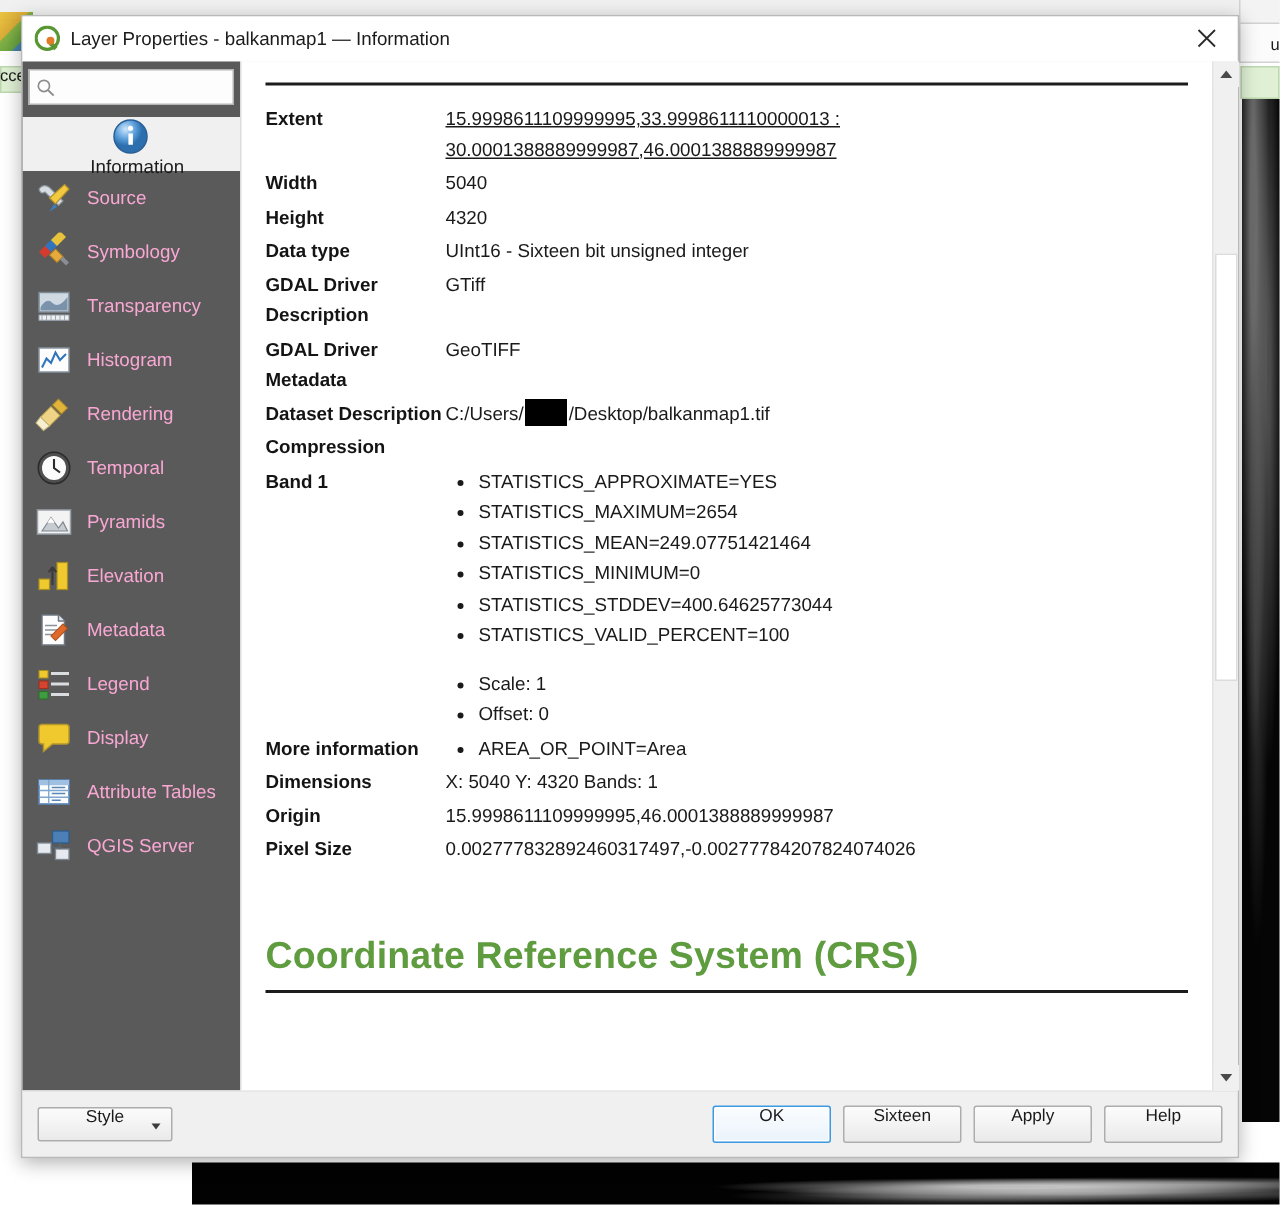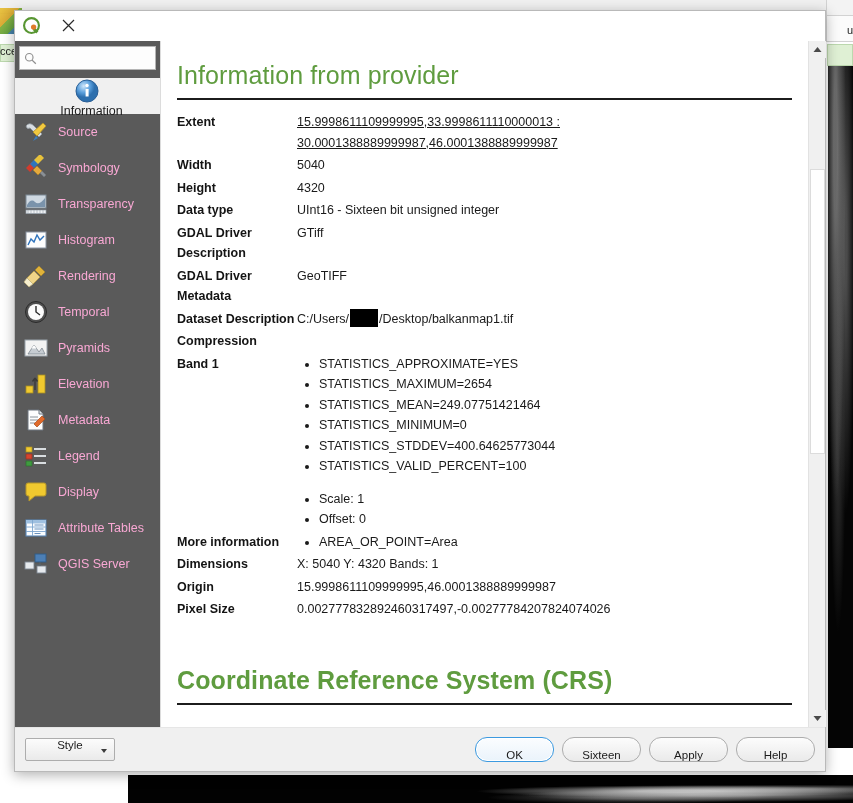--- a/index.html
+++ b/index.html
@@ -198,24 +198,24 @@
   .style-btn .caret {
     position: absolute; right: 7px; top: 50%;
     width: 0; height: 0; margin-top: -1px;
     border-left: 3.5px solid transparent; border-right: 3.5px solid transparent;
     border-top: 4px solid #3c3c3c;
   }
   .spacer { flex: 1 1 auto; }
   .dlg-btn {
     width: 79px; height: 25px;
     background: linear-gradient(#fcfcfc,#eaeaea);
-    border: 1px solid #adadad; border-radius: 12px;
+    border: 1px solid #adadad; border-radius: 2px;
     font-family: "Liberation Sans", sans-serif;
     font-size: 11.5px; color: #1a1a1a; cursor: pointer;
-    display: flex; align-items: flex-end; justify-content: center;
+    display: flex; align-items: flex-start; justify-content: center;
   }
   .dlg-btn.default {
     border: 1px solid #3c9ae0;
     box-shadow: inset 0 0 0 1px #ffffff;
     background: linear-gradient(#fbfdff,#eaf3fb);
   }
 </style>
 </head>
 <body>
 
@@ -233,20 +233,21 @@
 </div>
 
 <div id="dialog">
 
   <div class="titlebar">
     <svg class="qgis-logo" viewBox="0 0 32 32">
       <circle cx="16" cy="16" r="14" fill="none" stroke="#589632" stroke-width="4"></circle>
       <path d="M22 20 L29 27 L25 31 L18 24 Z" fill="#589632"></path>
       <circle cx="20" cy="19" r="5" fill="#e07b2a"></circle>
     </svg>
+    <span class="title-text">Layer Properties - balkanmap1 — Information</span>
     <div class="close-btn">
       <svg width="13" height="13" viewBox="0 0 13 13">
         <path d="M1 1 L12 12 M12 1 L1 12" stroke="currentColor" stroke-width="1.2" fill="none"></path>
       </svg>
     </div>
   </div>
 
   <div class="dlg-body">
 
     <div class="sidebar">
@@ -425,21 +426,20 @@
           </span>
           <span class="nav-label">QGIS Server</span>
         </div>
 
       </div>
     </div>
 
     <div class="content-area">
       <div class="content-scroll">
 
-        <div class="section-h1">Information from provider</div>
         <div class="hrule"></div>
 
         <table class="info">
           <tbody>
               <tr>
             <td class="k">Extent</td>
             <td class="v">
               <span class="v-line">15.9998611109999995,33.9998611110000013 :</span>
               <span class="v-line">30.0001388889999987,46.0001388889999987</span>
             </td>

